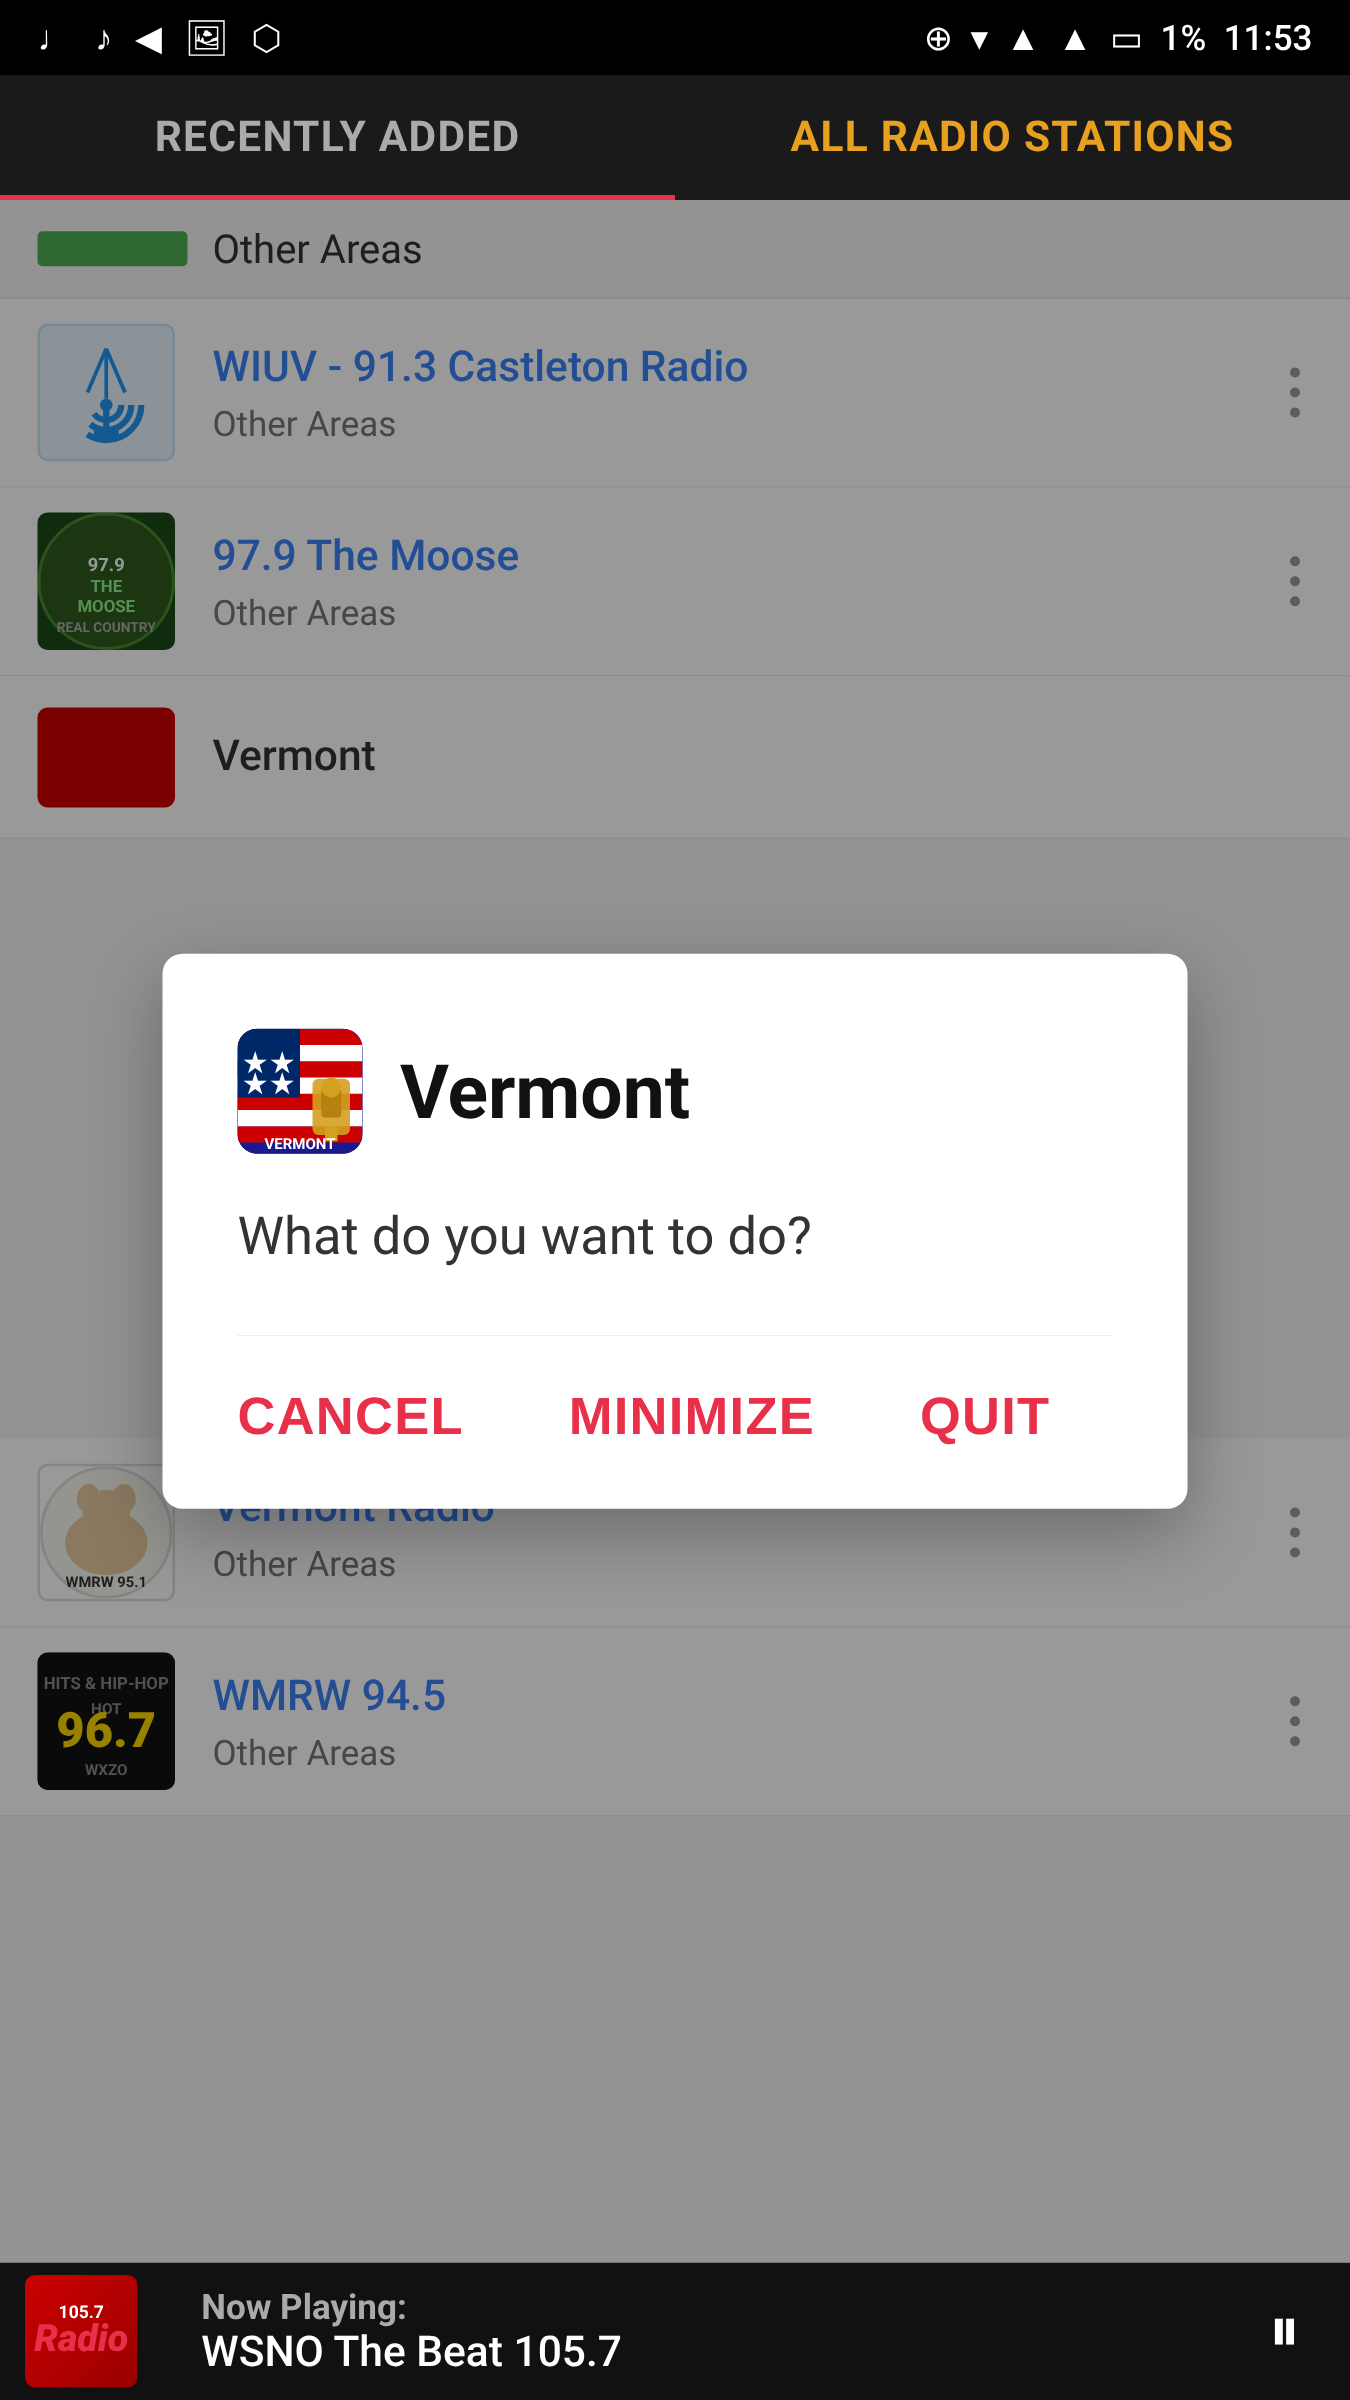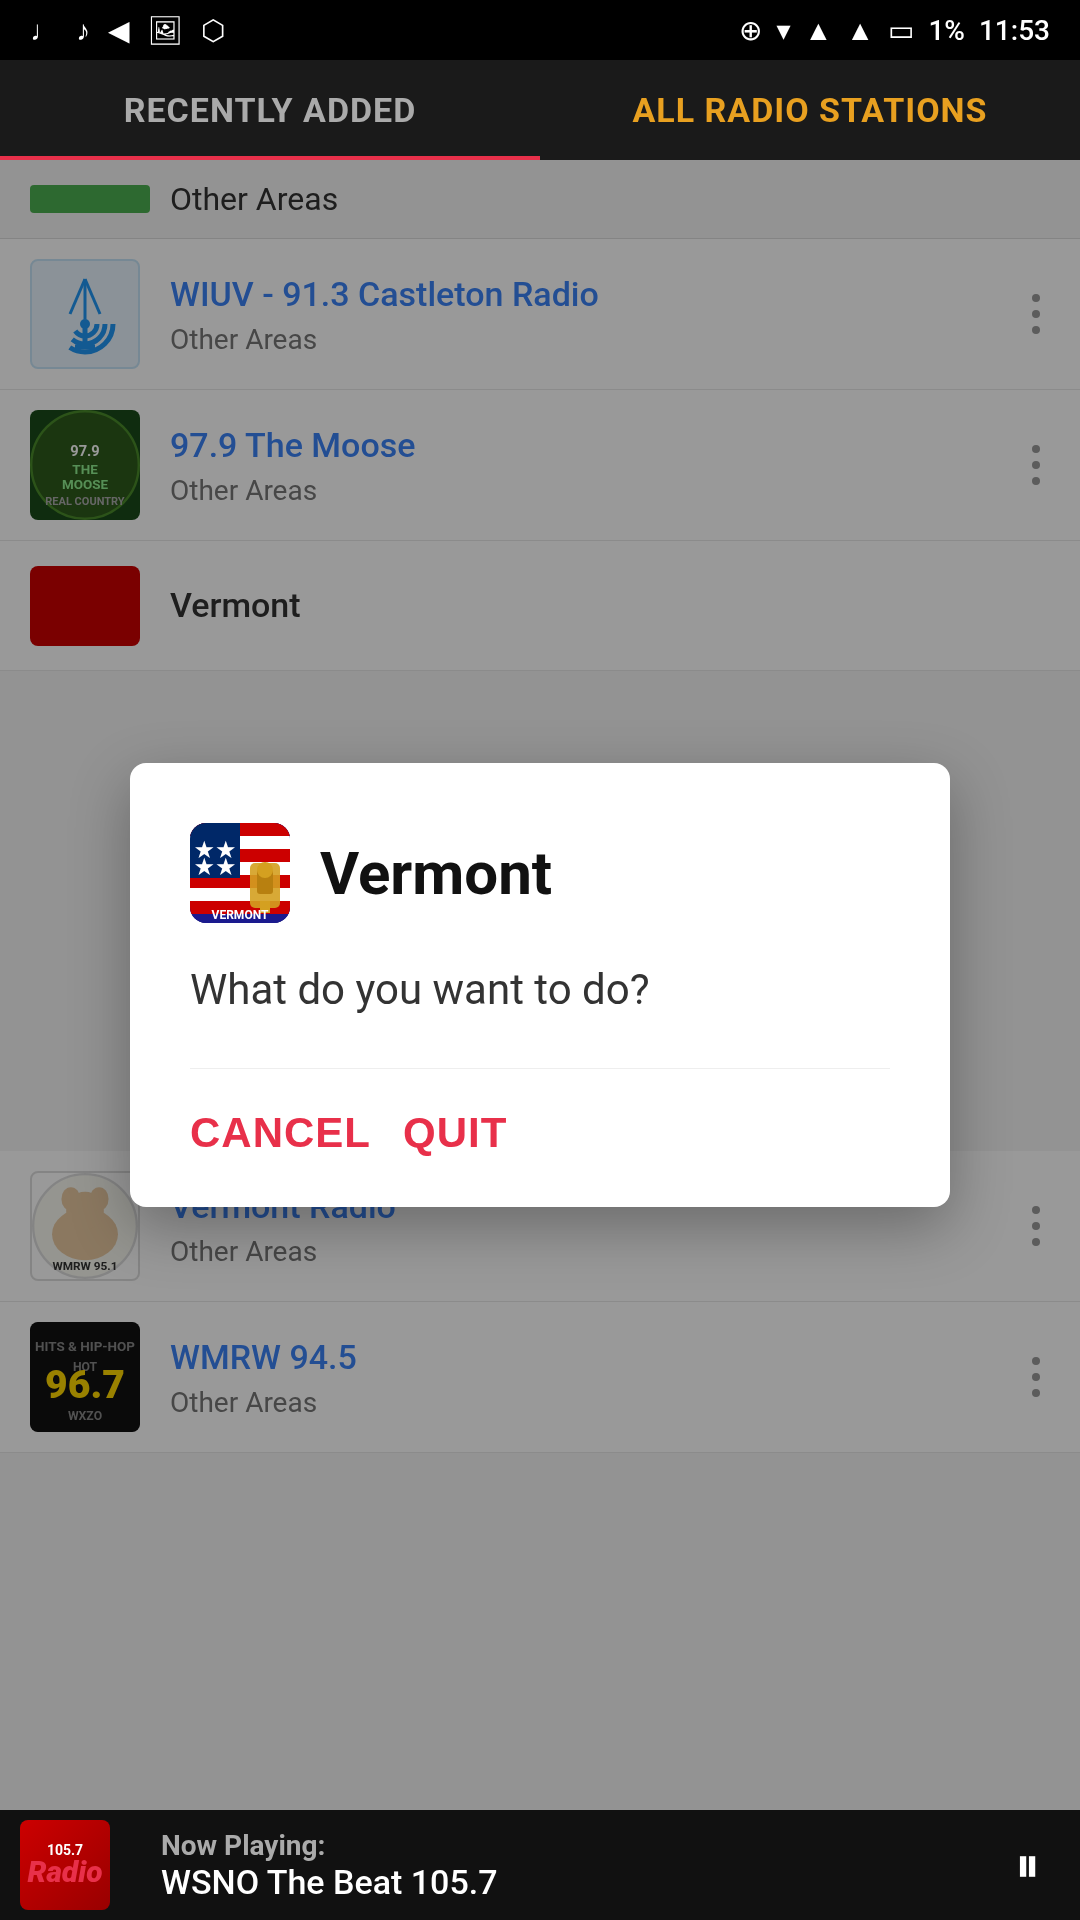--- a/index.html
+++ b/index.html
@@ -228,21 +228,21 @@
       line-height: 1.3;
     }
     .modal-divider {
       height: 1px;
       background: #eee;
       margin-bottom: 30px;
     }
     .modal-buttons {
       display: flex;
       justify-content: flex-start;
-      gap: 32px;
+      gap: 84px;
     }
     .modal-btn {
       font-size: 42px;
       font-weight: 700;
       color: #e8304a;
       background: none;
       border: none;
       cursor: pointer;
       letter-spacing: 1px;
       padding: 10px 0;
@@ -484,20 +484,21 @@
         </div>
         <span class="modal-title">Vermont</span>
       </div>
 
       <div class="modal-question">What do you want to do?</div>
 
       <div class="modal-divider"></div>
 
       <div class="modal-buttons">
         <button class="modal-btn">CANCEL</button>
+        <button class="modal-btn">MINIMIZE</button>
         <button class="modal-btn">QUIT</button>
       </div>
 
     </div>
   </div>
 
 </div>
 
 <div class="now-playing-bar">
   <div class="np-logo beat-logo">

